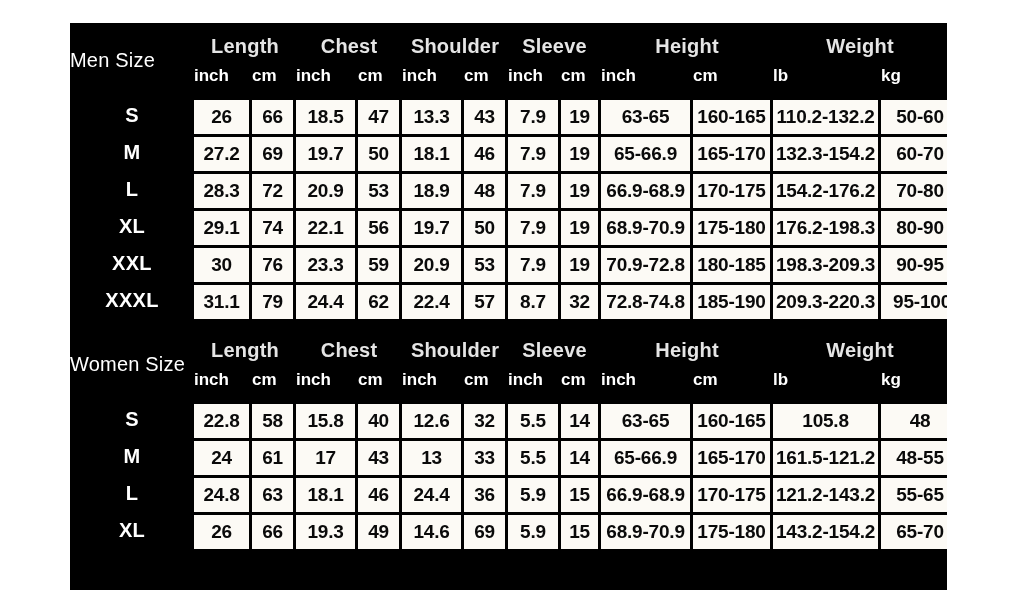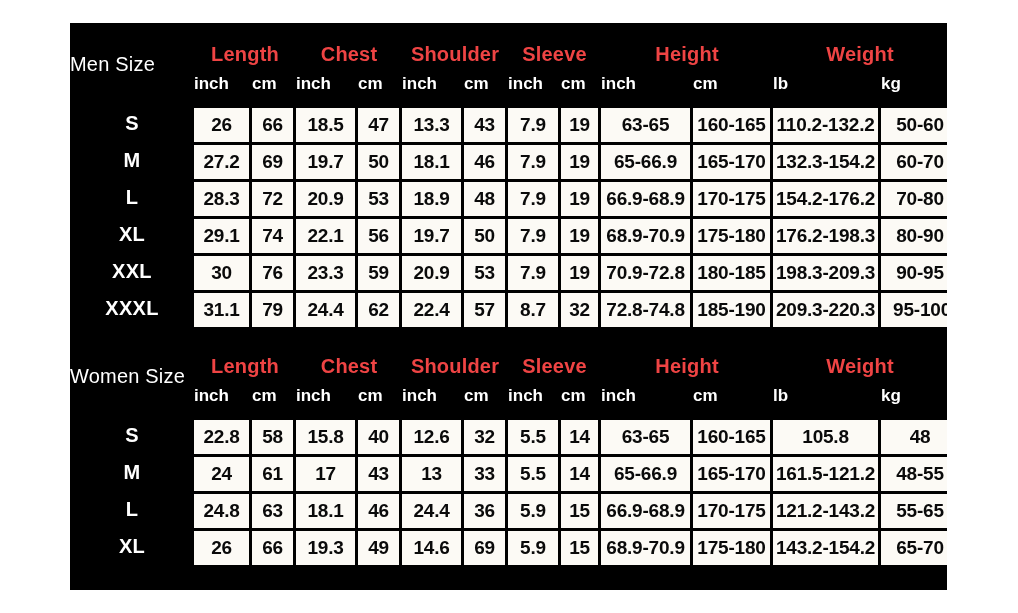--- a/index.html
+++ b/index.html
@@ -41,25 +41,25 @@
   col.c-sh-cm  { width: 44px; }
   col.c-sl-in  { width: 53px; }
   col.c-sl-cm  { width: 40px; }
   col.c-ht-in  { width: 92px; }
   col.c-ht-cm  { width: 80px; }
   col.c-wt-lb  { width: 108px; }
   col.c-wt-kg  { width: 66px; }
 
   
   td.grp-head {
-    color: #ef4444;
+    color: #e5e5e5;
     font-size: 20px;
     font-weight: bold;
     text-align: center;
-    padding: 18px 0 2px 0;
+    padding: 10px 0 2px 0;
     height: 26px;
     letter-spacing: 0.2px;
   }
   td.unit-head {
     color: #ffffff;
     font-size: 17px;
     font-weight: bold;
     padding: 2px 0 8px 0;
     height: 26px;
   }

